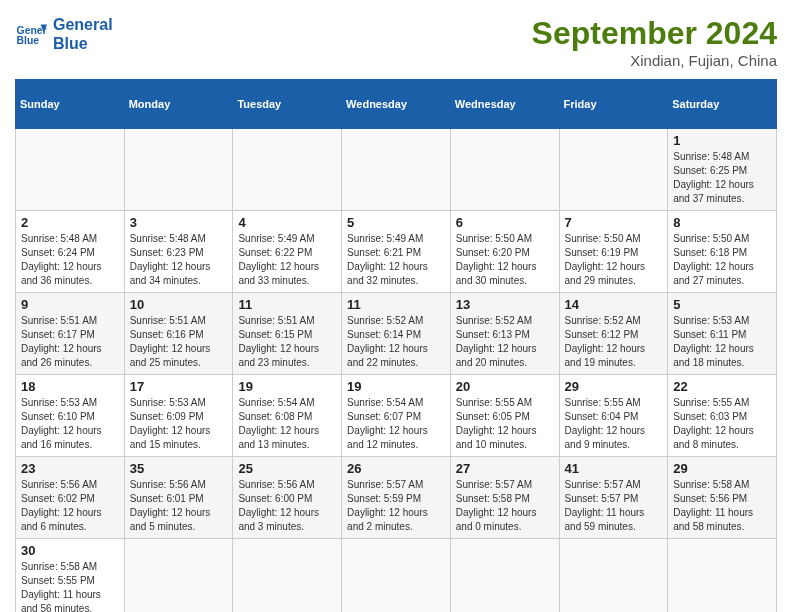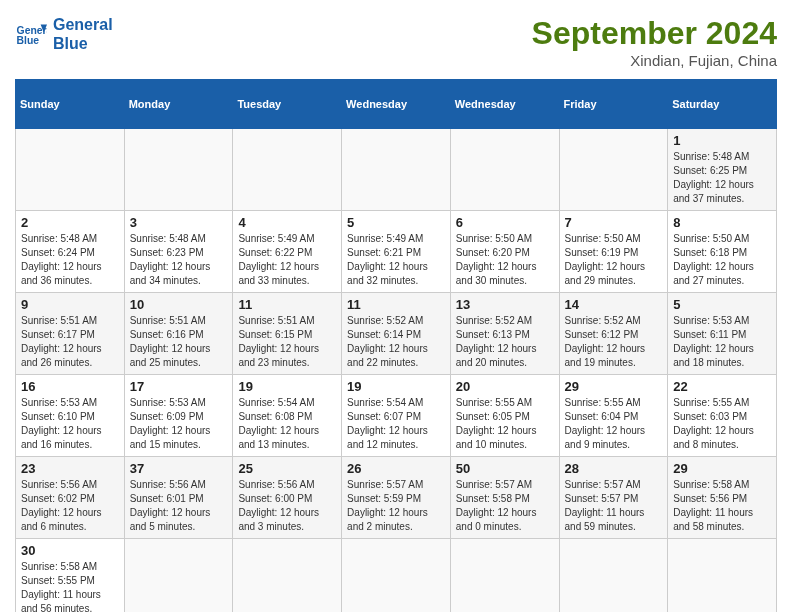--- a/index.html
+++ b/index.html
@@ -181,21 +181,21 @@
         <td><span class="day-num">14</span><span class="day-info" style="white-space: pre-line;">Sunrise: 5:52 AM
 Sunset: 6:12 PM
 Daylight: 12 hours
 and 19 minutes.</span></td>
         <td><span class="day-num">5</span><span class="day-info" style="white-space: pre-line;">Sunrise: 5:53 AM
 Sunset: 6:11 PM
 Daylight: 12 hours
 and 18 minutes.</span></td>
       </tr>
       <tr>
-        <td><span class="day-num">16</span><span class="day-info" style="white-space: pre-line;">Sunrise: 5:53 AM
+        <td><span class="day-num">18</span><span class="day-info" style="white-space: pre-line;">Sunrise: 5:53 AM
 Sunset: 6:10 PM
 Daylight: 12 hours
 and 16 minutes.</span></td>
         <td><span class="day-num">17</span><span class="day-info" style="white-space: pre-line;">Sunrise: 5:53 AM
 Sunset: 6:09 PM
 Daylight: 12 hours
 and 15 minutes.</span></td>
         <td><span class="day-num">19</span><span class="day-info" style="white-space: pre-line;">Sunrise: 5:54 AM
 Sunset: 6:08 PM
 Daylight: 12 hours
@@ -215,37 +215,37 @@
         <td><span class="day-num">22</span><span class="day-info" style="white-space: pre-line;">Sunrise: 5:55 AM
 Sunset: 6:03 PM
 Daylight: 12 hours
 and 8 minutes.</span></td>
       </tr>
       <tr>
         <td><span class="day-num">23</span><span class="day-info" style="white-space: pre-line;">Sunrise: 5:56 AM
 Sunset: 6:02 PM
 Daylight: 12 hours
 and 6 minutes.</span></td>
-        <td><span class="day-num">37</span><span class="day-info" style="white-space: pre-line;">Sunrise: 5:56 AM
+        <td><span class="day-num">35</span><span class="day-info" style="white-space: pre-line;">Sunrise: 5:56 AM
 Sunset: 6:01 PM
 Daylight: 12 hours
 and 5 minutes.</span></td>
         <td><span class="day-num">25</span><span class="day-info" style="white-space: pre-line;">Sunrise: 5:56 AM
 Sunset: 6:00 PM
 Daylight: 12 hours
 and 3 minutes.</span></td>
         <td><span class="day-num">26</span><span class="day-info" style="white-space: pre-line;">Sunrise: 5:57 AM
 Sunset: 5:59 PM
 Daylight: 12 hours
 and 2 minutes.</span></td>
-        <td><span class="day-num">50</span><span class="day-info" style="white-space: pre-line;">Sunrise: 5:57 AM
+        <td><span class="day-num">27</span><span class="day-info" style="white-space: pre-line;">Sunrise: 5:57 AM
 Sunset: 5:58 PM
 Daylight: 12 hours
 and 0 minutes.</span></td>
-        <td><span class="day-num">28</span><span class="day-info" style="white-space: pre-line;">Sunrise: 5:57 AM
+        <td><span class="day-num">41</span><span class="day-info" style="white-space: pre-line;">Sunrise: 5:57 AM
 Sunset: 5:57 PM
 Daylight: 11 hours
 and 59 minutes.</span></td>
         <td><span class="day-num">29</span><span class="day-info" style="white-space: pre-line;">Sunrise: 5:58 AM
 Sunset: 5:56 PM
 Daylight: 11 hours
 and 58 minutes.</span></td>
       </tr>
       <tr>
         <td><span class="day-num">30</span><span class="day-info" style="white-space: pre-line;">Sunrise: 5:58 AM

